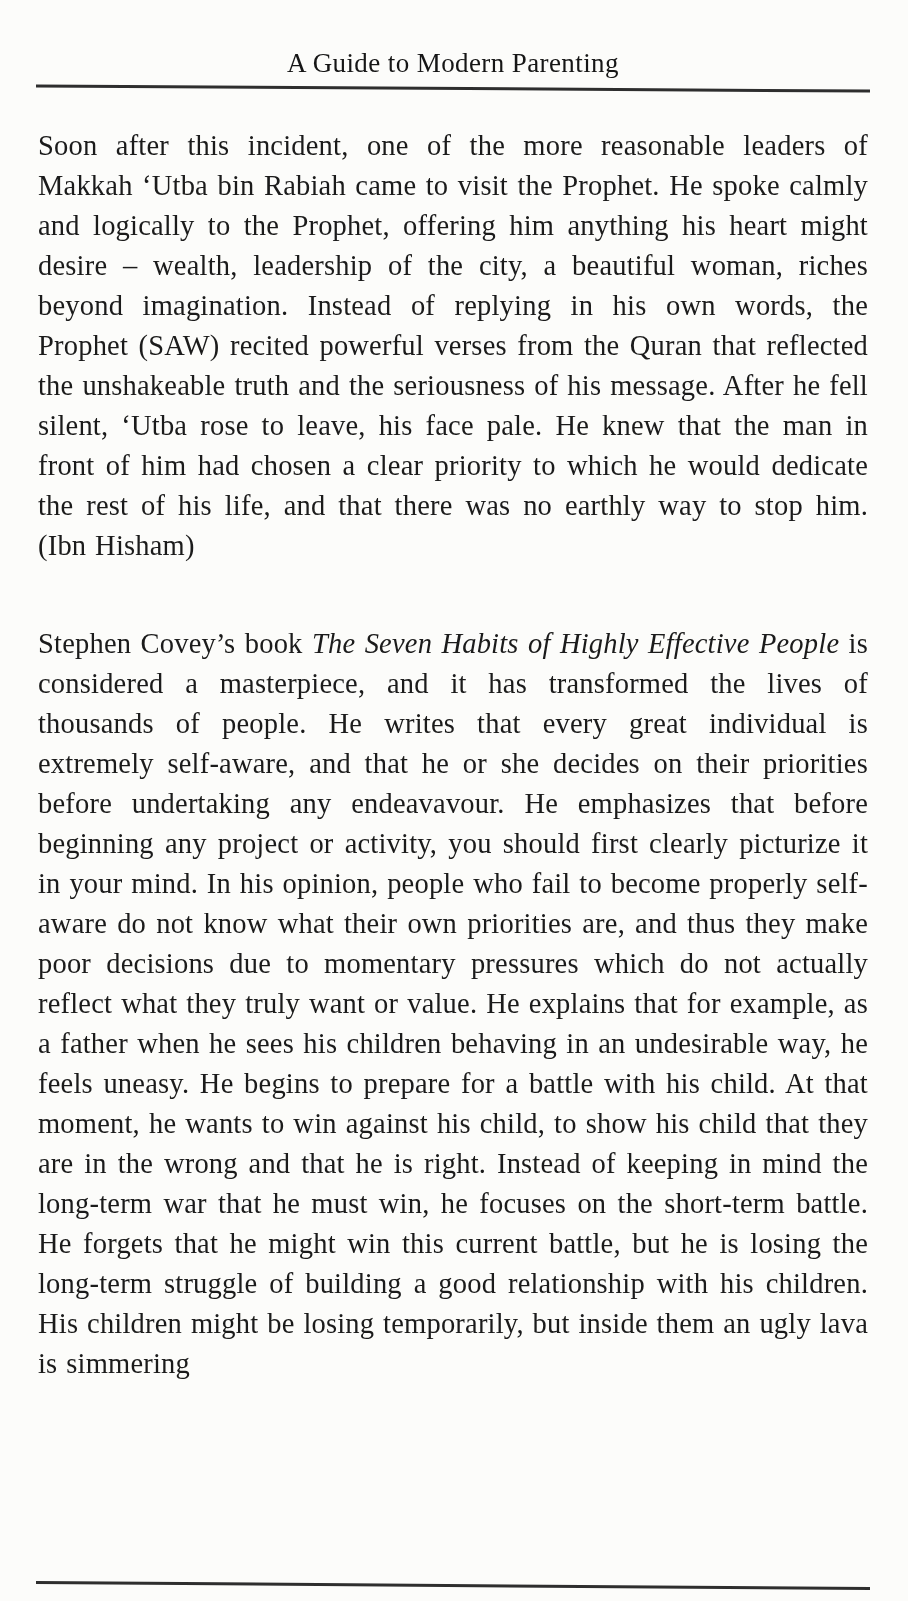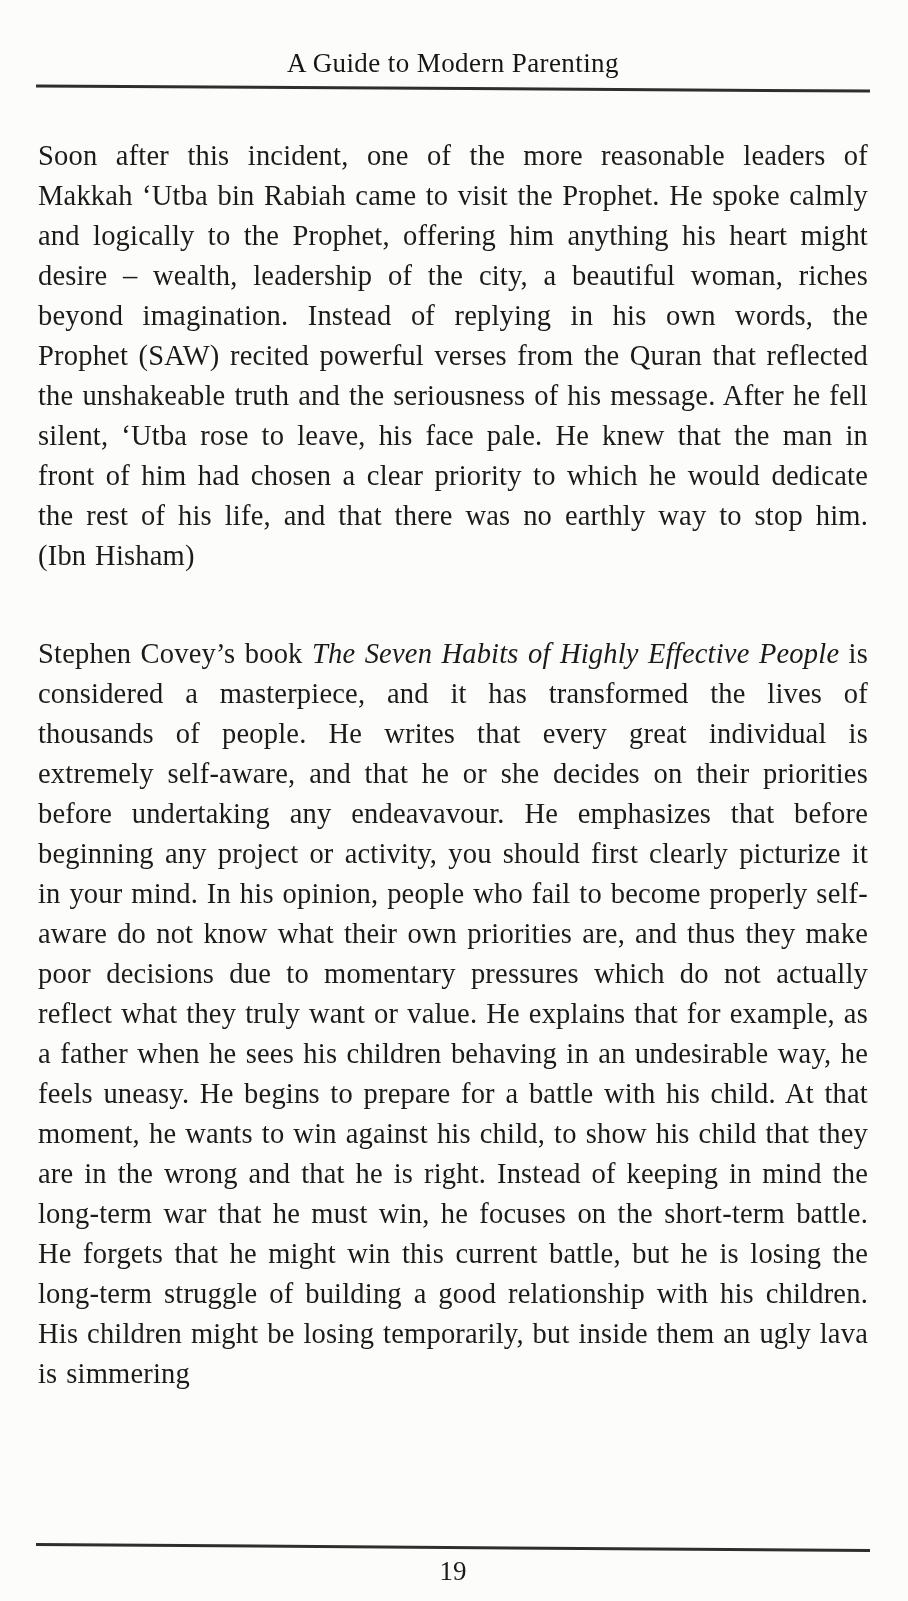--- a/index.html
+++ b/index.html
@@ -35,21 +35,21 @@
     height: 3px;
     background: #2e2e2e;
     border: none;
   }
   .header-rule {
     transform: rotate(0.35deg);
     margin: 0 -2px;
   }
   main.page-body {
     flex: 1 1 auto;
-    padding-top: 46px;
+    padding-top: 36px;
   }
   .para {
     margin: 0;
     font-size: 28.5px;
     line-height: 40px;
     text-align: justify;
     letter-spacing: 0.2px;
     word-spacing: 1.5px;
     color: #1b1b1b;
   }
@@ -85,16 +85,15 @@
   </header>
 
   <main class="page-body">
     <p class="para">Soon after this incident, one of the more reasonable leaders of Makkah ‘Utba bin Rabiah came to visit the Prophet. He spoke calmly and logically to the Prophet, offering him anything his heart might desire – wealth, leadership of the city, a beautiful woman, riches beyond imagination. Instead of replying in his own words, the Prophet (SAW) recited powerful verses from the Quran that reflected the unshakeable truth and the seriousness of his message. After he fell silent, ‘Utba rose to leave, his face pale. He knew that the man in front of him had chosen a clear priority to which he would dedicate the rest of his life, and that there was no earthly way to stop him. (Ibn Hisham)</p>
 
     <p class="para"><span>Stephen Covey’s book </span><em>The Seven Habits of Highly Effective People</em><span> is considered a masterpiece, and it has transformed the lives of thousands of people. He writes that every great individual is extremely self-aware, and that he or she decides on their priorities before undertaking any endeavavour. He emphasizes that before beginning any project or activity, you should first clearly picturize it in your mind. In his opinion, people who fail to become properly self-aware do not know what their own priorities are, and thus they make poor decisions due to momentary pressures which do not actually reflect what they truly want or value. He explains that for example, as a father when he sees his children behaving in an undesirable way, he feels uneasy. He begins to prepare for a battle with his child. At that moment, he wants to win against his child, to show his child that they are in the wrong and that he is right. Instead of keeping in mind the long-term war that he must win, he focuses on the short-term battle. He forgets that he might win this current battle, but he is losing the long-term struggle of building a good relationship with his children. His children might be losing temporarily, but inside them an ugly lava is simmering</span></p>
   </main>
 
   <footer class="page-foot">
     <div class="rule footer-rule"></div>
-    <div class="page-number">19</div>
   </footer>
 
 </div>
 
 </body></html>

